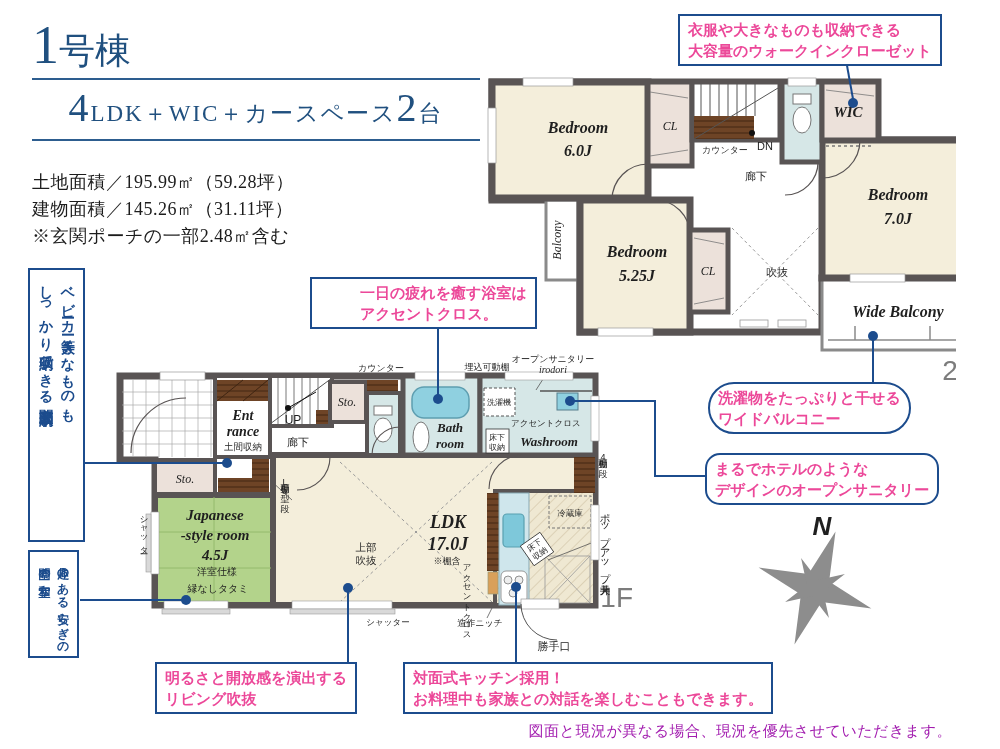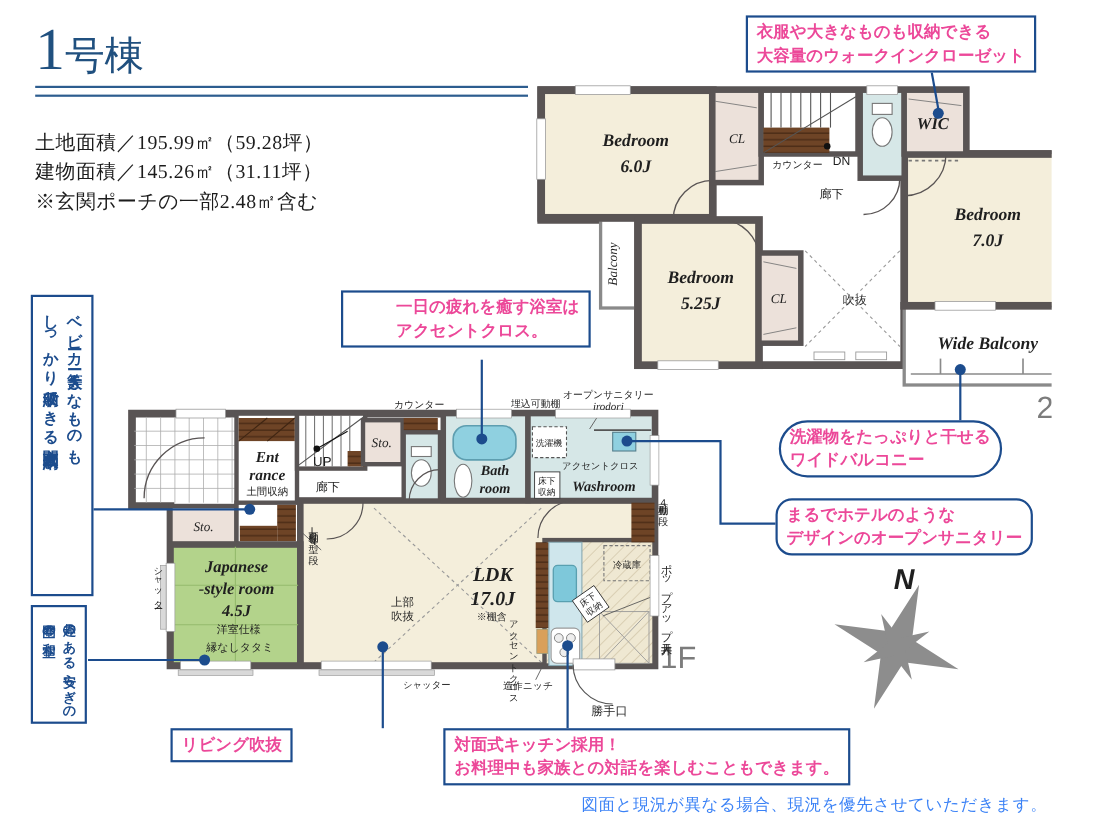--- a/index.html
+++ b/index.html
@@ -18,36 +18,37 @@
   
   .co{position:absolute;background:#fff;border:2px solid #1c4c8d;color:#ec4899;
       font-weight:bold;font-size:15px;line-height:1.4;padding:3px 8px;white-space:nowrap;z-index:5;}
   .co-v{position:absolute;background:#fff;border:2px solid #1c4c8d;color:#1c4c8d;
         font-weight:bold;writing-mode:vertical-rl;text-orientation:upright;
         padding:6px 5px;line-height:1.55;letter-spacing:1px;z-index:5;}
   
   .vlab{position:absolute;writing-mode:vertical-rl;text-orientation:upright;color:#222;
         letter-spacing:0;line-height:1;z-index:4;}
   
-  .disc{position:absolute;right:4px;top:722px;font-size:15px;color:#3b82f6;letter-spacing:.5px;text-align:center;}
+  .disc{position:absolute;right:4px;top:722px;font-size:15px;color:#a21caf;letter-spacing:.5px;text-align:center;}
   svg{position:absolute;left:0;top:0;}
   svg text{fill:#1f1f1f;}
   .fpen{font-family:"Liberation Serif",serif;font-weight:bold;font-style:italic;}
   .fpsm{font-family:"Liberation Serif",serif;font-style:italic;}
   .fpjp{font-family:"Liberation Sans",sans-serif;}
   .flab{font-family:"Liberation Sans",sans-serif;fill:#7c7c7c;}
 </style>
 </head>
 <body>
 
 <div id="stage">
 
   <div class="hdr">
     <div class="t1"><span class="big">1</span><span class="small">号棟</span></div>
     <div class="rule"></div>
+    <div class="plan"><span class="num">4</span><span>LDK＋WIC＋カースペース</span><span class="num">2</span><span>台</span></div>
     <div class="rule"></div>
     <div class="areas">
       <div>土地面積／195.99㎡（59.28坪）</div>
       <div>建物面積／145.26㎡（31.11坪）</div>
       <div>※玄関ポーチの一部2.48㎡含む</div>
     </div>
   </div>
 
   <svg width="1000" height="749" viewBox="0 0 1000 749">
     <defs>
@@ -329,33 +330,34 @@
         <path transform="rotate(45) scale(0.55)" d="M0,-60 L11,-11 L60,0 L11,11 L0,60 L-11,11 L-60,0 L-11,-11 Z"></path>
       </g>
       <text x="822" y="535" font-size="26" font-weight="bold" font-style="italic" text-anchor="middle" fill="#8d8d8d" class="fpjp">N</text>
     </g>
   </svg>
 
   <div class="co" style="left:678px;top:14px;">
     <div>衣服や大きなものも収納できる</div>
     <div>大容量のウォークインクローゼット</div>
   </div>
-  <div class="co" style="left:310px;top:264px;padding-left:48px;">
+  <div class="co" style="left:310px;top:277px;padding-left:48px;">
     <div>一日の疲れを癒す浴室は</div>
     <div>アクセントクロス。</div>
   </div>
   <div class="co" style="left:708px;top:382px;border-radius:26px;">
     <div>洗濯物をたっぷりと干せる</div>
     <div>ワイドバルコニー</div>
   </div>
   <div class="co" style="left:705px;top:453px;border-radius:15px;">
     <div>まるでホテルのような</div>
     <div>デザインのオープンサニタリー</div>
   </div>
   <div class="co" style="left:155px;top:662px;">
+    <div>明るさと開放感を演出する</div>
     <div>リビング吹抜</div>
   </div>
   <div class="co" style="left:403px;top:662px;">
     <div>対面式キッチン採用！</div>
     <div>お料理中も家族との対話を楽しむこともできます。</div>
   </div>
   <div class="co-v" style="left:28px;top:268px;height:258px;font-size:14px;">
     <div>ベビーカー等大きなものも</div>
     <div>しっかり収納できる玄関土間収納</div>
   </div>

